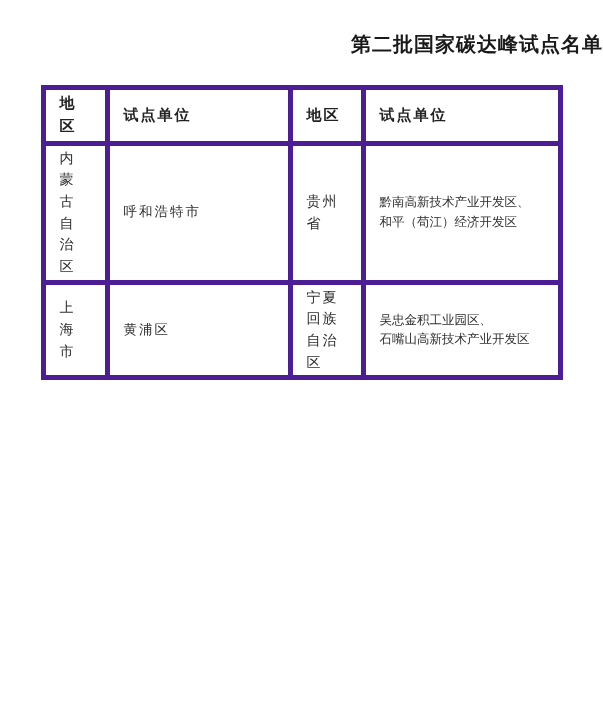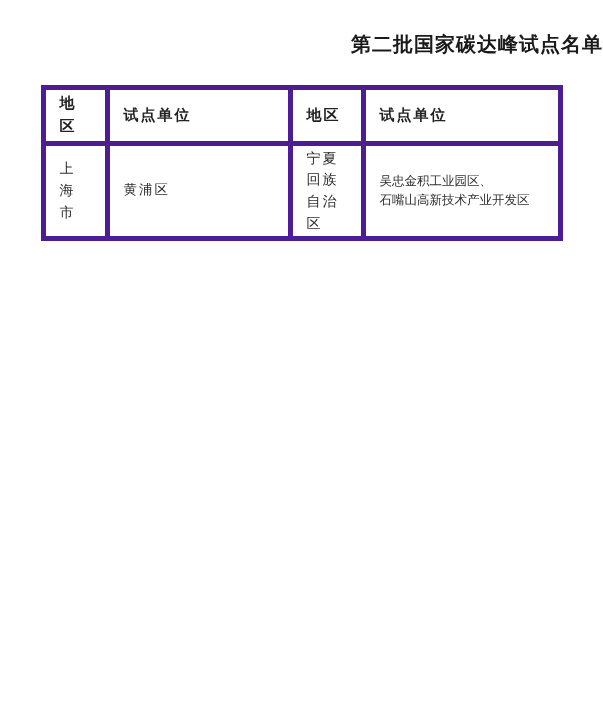--- a/index.html
+++ b/index.html
@@ -84,20 +84,28 @@
     <thead>
       <tr>
         <th>地区</th>
         <th>试点单位</th>
         <th>地区</th>
         <th>试点单位</th>
       </tr>
     </thead>
     <tbody>
       <tr>
+        <td class="region-cell">内蒙古
+自治区</td>
+        <td class="unit-cell-left">呼和浩特市</td>
+        <td class="region-cell">贵州省</td>
+        <td class="unit-cell-right">黔南高新技术产业开发区、
+和平（苟江）经济开发区</td>
+      </tr>
+      <tr>
         <td class="region-cell">上海市</td>
         <td class="unit-cell-left">黄浦区</td>
         <td class="region-cell">宁夏回族
 自治区</td>
         <td class="unit-cell-right">吴忠金积工业园区、
 石嘴山高新技术产业开发区</td>
       </tr>
     </tbody>
   </table>
 

